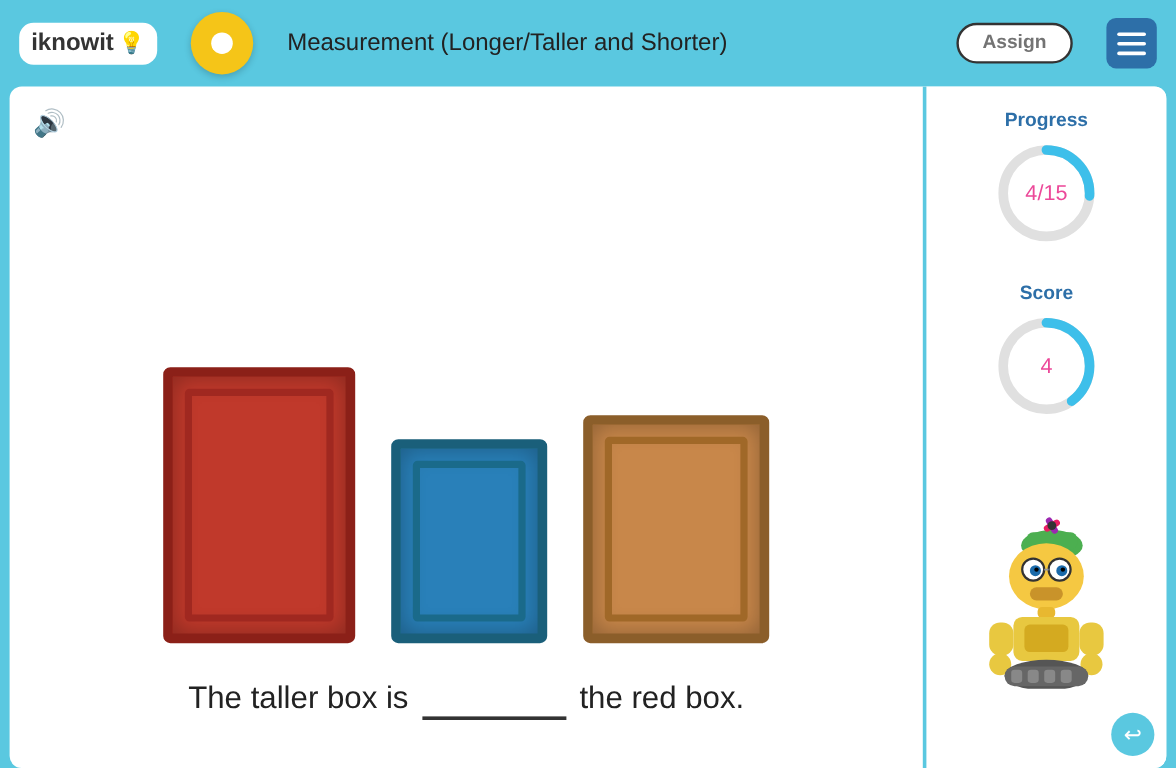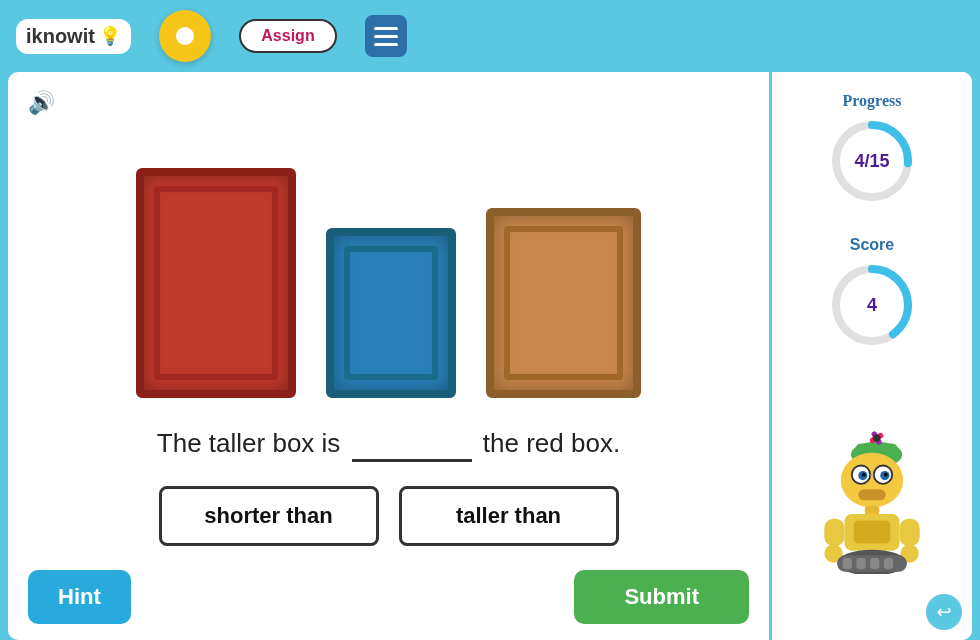--- a/index.html
+++ b/index.html
@@ -59,21 +59,21 @@
       font-weight: normal;
     }
     .assign-btn {
       background: white;
       border: 2px solid #333;
       border-radius: 20px;
       padding: 6px 20px;
       font-size: 16px;
       font-weight: bold;
       cursor: pointer;
-      color: #be185d;
+      color: #737373;
     }
     .hamburger-btn {
       background: #2d6fa8;
       border: none;
       border-radius: 8px;
       width: 42px;
       height: 42px;
       display: flex;
       flex-direction: column;
       align-items: center;
@@ -253,38 +253,37 @@
     
     .progress-section {
       text-align: center;
       margin-bottom: 8px;
     }
     .progress-label {
       font-size: 16px;
       font-weight: bold;
       color: #2d6fa8;
       margin-bottom: 6px;
-      font-family: Liberation Serif, serif;
     }
     .ring-container {
       position: relative;
       width: 90px;
       height: 90px;
     }
     .ring-container svg {
       transform: rotate(-90deg);
     }
     .ring-text {
       position: absolute;
       top: 50%;
       left: 50%;
       transform: translate(-50%, -50%);
       font-size: 18px;
-      font-weight: bold;
-      color: #4c1d95;
+      font-weight: normal;
+      color: #ec4899;
     }
 
     .score-section {
       text-align: center;
       margin-bottom: 8px;
     }
     .score-label {
       font-size: 16px;
       font-weight: bold;
       color: #2d6fa8;
@@ -326,20 +325,21 @@
 <body>
 
 <div class="header">
   <div class="logo-box">
     <span class="logo-text">iknowit</span>
     <span class="logo-bulb">💡</span>
   </div>
   <div class="title-circle">
     <div class="title-circle-inner"></div>
   </div>
+  <span class="header-title">Measurement (Longer/Taller and Shorter)</span>
   <button class="assign-btn">Assign</button>
   <button class="hamburger-btn">
     <span></span>
     <span></span>
     <span></span>
   </button>
 </div>
 
 <div class="main">
 
@@ -352,33 +352,21 @@
       <div class="box-blue"></div>
       <div class="box-brown"></div>
     </div>
 
     <div class="question-text">
       <span>The taller box is</span>
       <span class="blank">&nbsp;&nbsp;&nbsp;&nbsp;&nbsp;&nbsp;&nbsp;&nbsp;</span>
       <span>the red box.</span>
     </div>
 
-    <div class="choices">
-      <button class="choice-btn">
-        <span>shorter than</span>
-      </button>
-      <button class="choice-btn">
-        <span>taller than</span>
-      </button>
-    </div>
-
-    <div class="bottom-row">
-      <button class="hint-btn">Hint</button>
-      <button class="submit-btn">Submit</button>
-    </div>
+
 
   </div>
 
   <div class="sidebar">
 
     <div class="progress-section">
       <div class="progress-label">Progress</div>
       <div class="ring-container">
         <svg width="90" height="90" viewBox="0 0 90 90">
 

